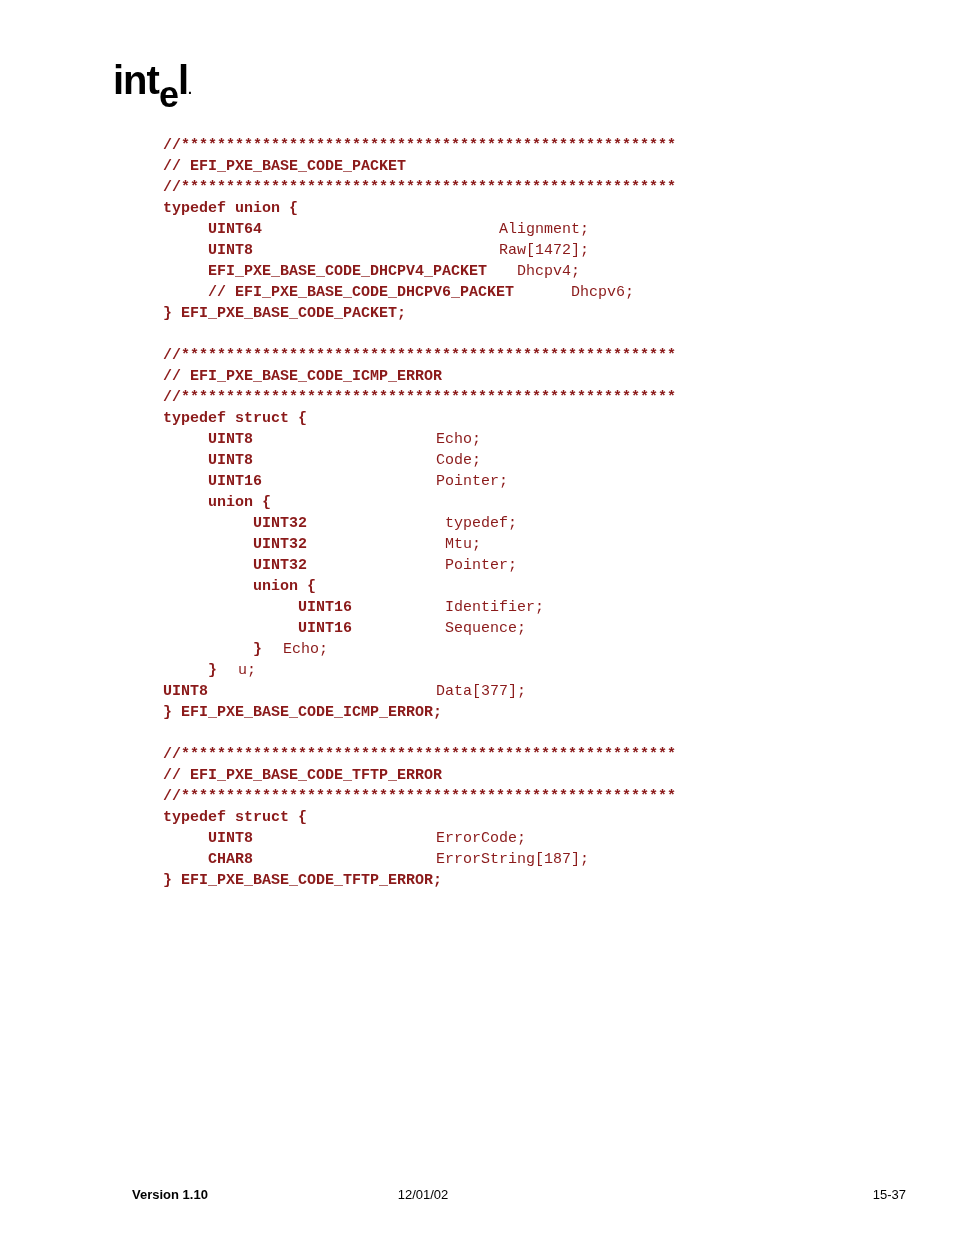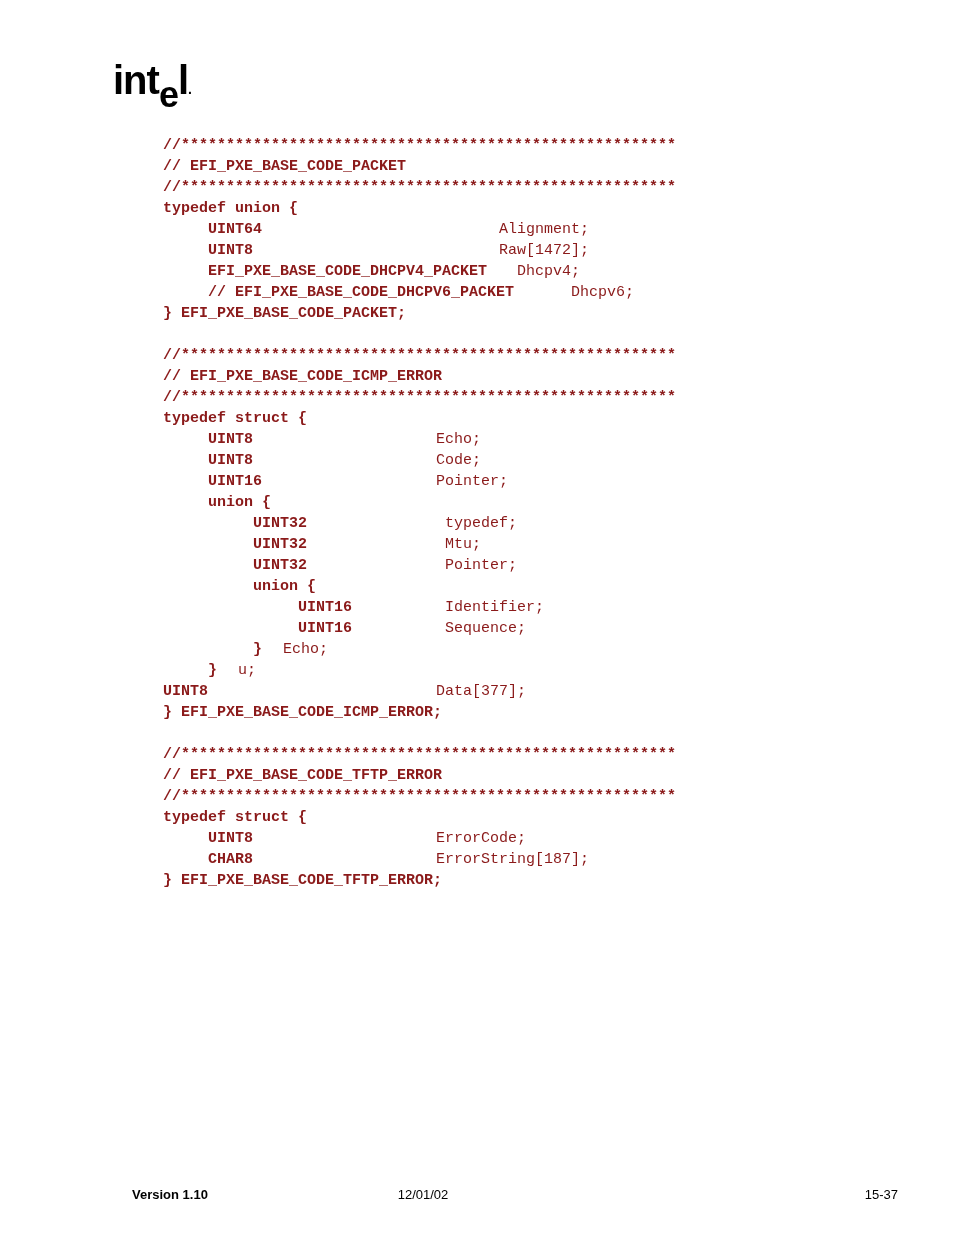--- a/index.html
+++ b/index.html
@@ -58,21 +58,21 @@
     font-weight: bold;
   }
   .footer-center {
     position: absolute;
     left: 4px;
     width: 838px;
     text-align: center;
   }
   .footer-right {
     position: absolute;
-    right: 56px;
+    right: 48px;
   }
 </style>
 </head>
 <body>
 
 <div class="logo">int<sub style="font-size:36px;position:relative;top:4px;">e</sub>l<span class="dot">.</span></div>
 
 <div class="code-block"><span class="kw">//*******************************************************</span>
 <span class="kw">// EFI_PXE_BASE_CODE_PACKET</span>
 <span class="kw">//*******************************************************</span>

